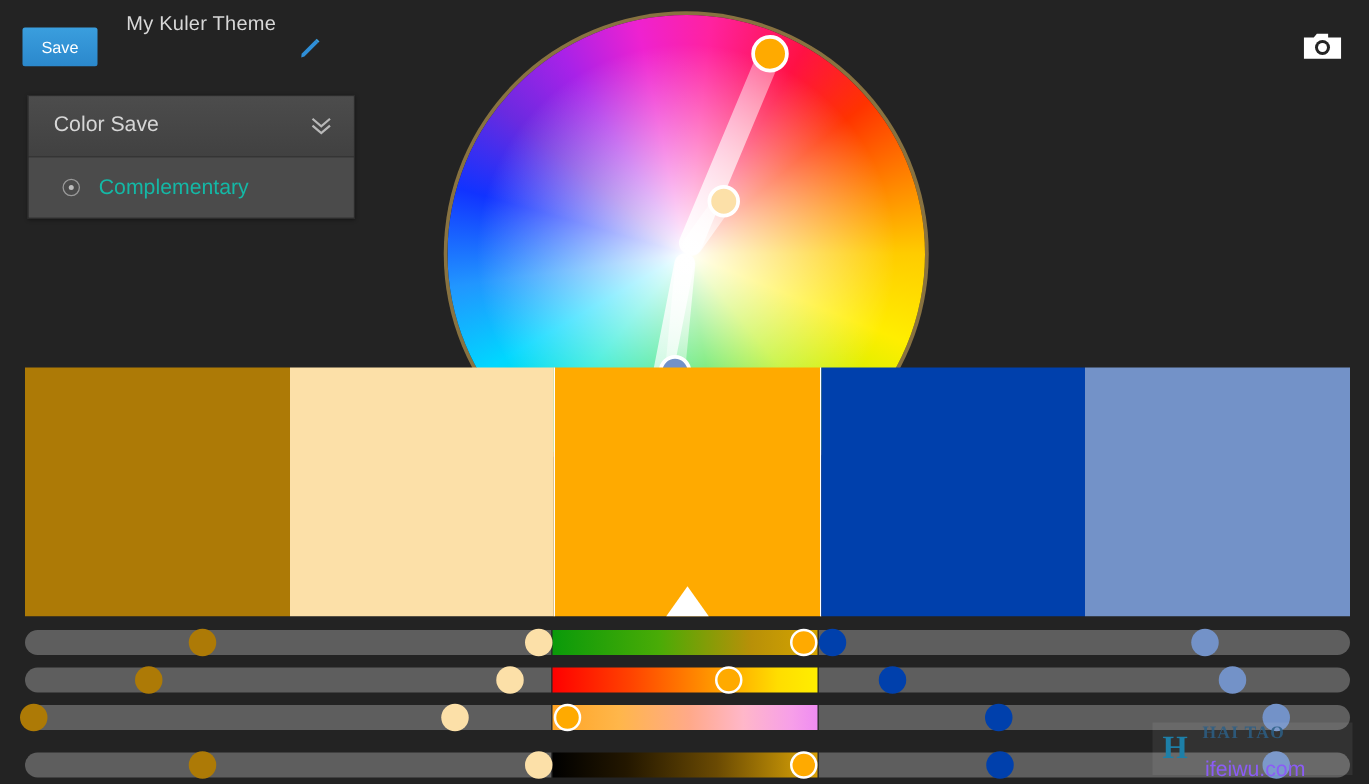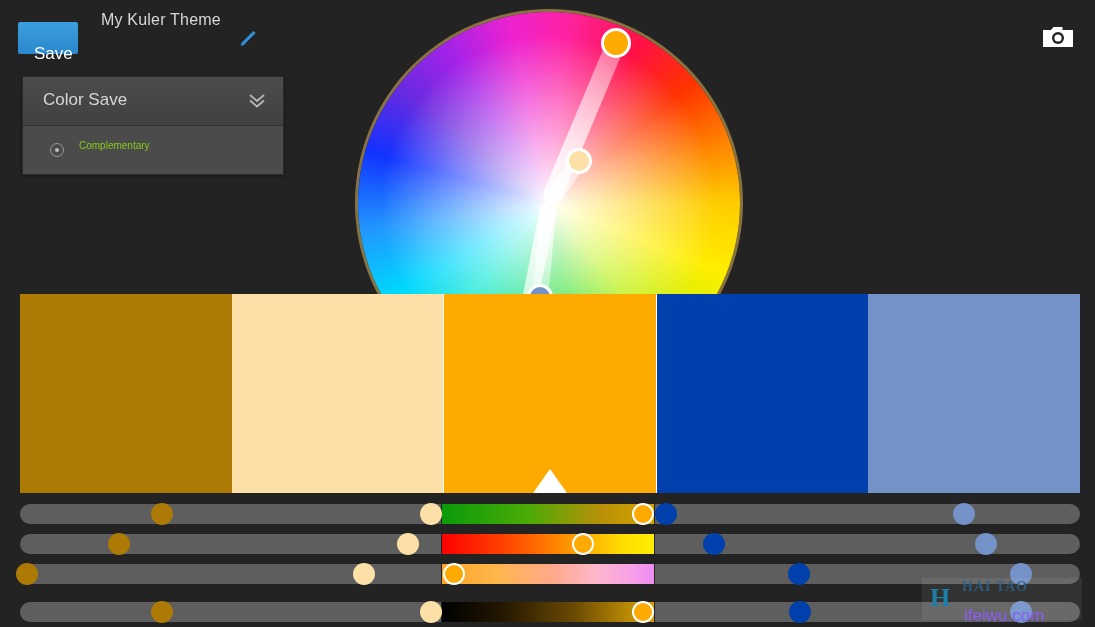--- a/index.html
+++ b/index.html
@@ -25,24 +25,24 @@
     width: 1095px; height: 75px;
   }
   #save-button {
     position: absolute;
     left: 18px; top: 22px;
     width: 60px; height: 31px;
     background: linear-gradient(180deg,#3a9ede 0%,#2b88cc 100%);
     border: none;
     border-radius: 2px;
     color: #ffffff;
-    font-size: 17px;
+    font-size: 13px;
     font-family: "Liberation Sans", sans-serif;
     cursor: pointer;
-    padding: 16px;
+    padding: 0;
     line-height: 31px;
     text-align: center;
   }
   #theme-title {
     position: absolute;
     left: 101px; top: 11px;
     font-size: 16px;
     color: #d8d8d8;
     letter-spacing: .2px;
     white-space: nowrap;
@@ -105,22 +105,22 @@
     content: "";
     position: absolute;
     left: 4px; top: 4px;
     width: 4px; height: 4px;
     border-radius: 50%;
     background: #bdbdbd;
   }
   .rule-option .label {
     position: absolute;
     left: 56px; top: 14px;
-    font-size: 10px;
-    color: #84cc16;
+    font-size: 17px;
+    color: #14b8a6;
   }
 
   
   #wheel-wrap {
     position: absolute;
     left: 358px; top: 12px;
     width: 382px; height: 382px;
   }
   #wheel {
     position: absolute;

